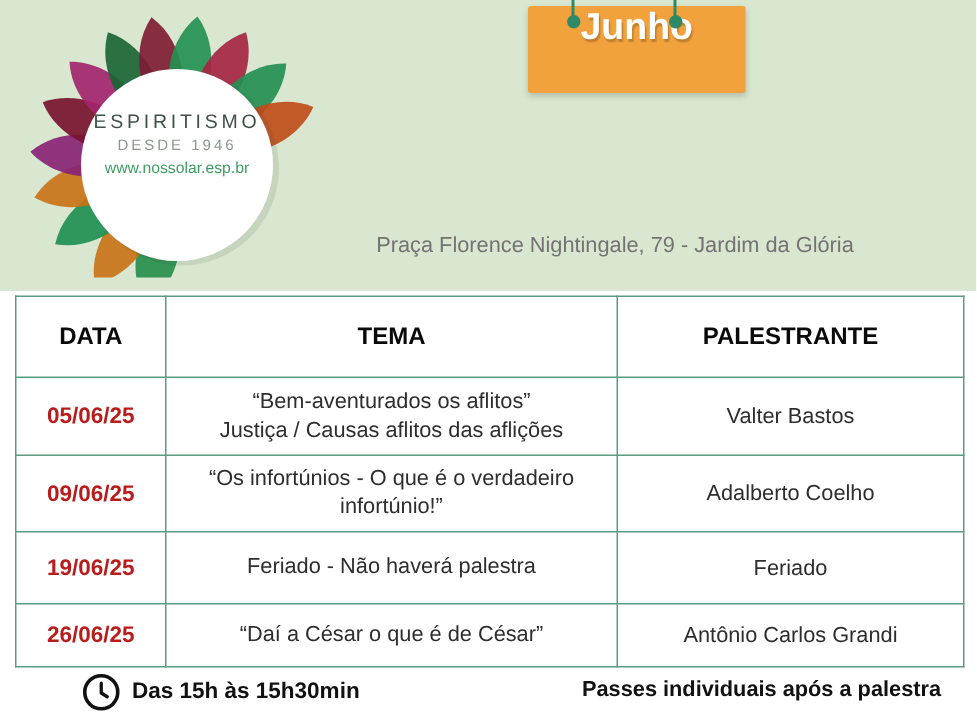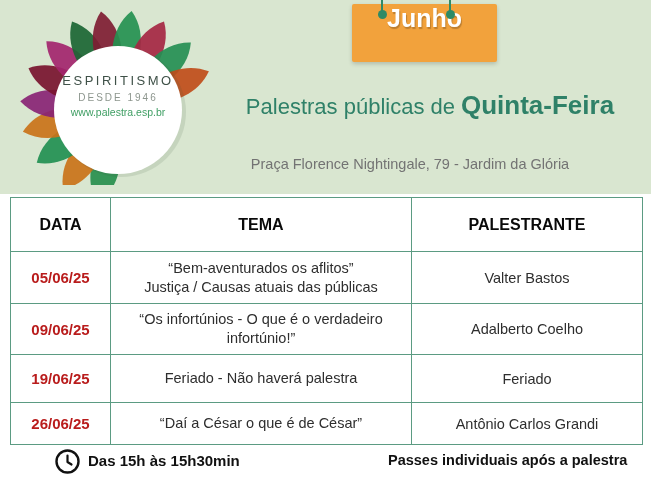--- a/index.html
+++ b/index.html
@@ -102,51 +102,50 @@
           <path d="M0,-16 C-16,-40 -21,-76 0,-98 C21,-76 16,-40 0,-16 Z" fill="#2b9e66" fill-opacity="0.92" transform="rotate(48)"></path>
           <path d="M0,-16 C-16,-40 -21,-76 0,-98 C21,-76 16,-40 0,-16 Z" fill="#e2551f" fill-opacity="0.92" transform="rotate(68)"></path>
         </g>
         <circle cx="3" cy="4" r="65" fill="rgba(60,80,60,0.12)"></circle>
         <circle cx="0" cy="2" r="64" fill="#ffffff"></circle>
       </g>
     </svg>
     <div class="logo-text">
       <div class="logo-tagline">ESPIRITISMO</div>
       <div class="logo-since">DESDE 1946</div>
-      <div class="logo-site">www.palestra.esp.br</div>
+      <div class="logo-site">www.nossolar.esp.br</div>
     </div>
   </div>
 
   <div class="banner">
     <span class="banner-label">Junho</span>
   </div>
   <div class="pin-line p1"></div>
   <div class="pin-line p2"></div>
   <div class="pin-dot p1"></div>
   <div class="pin-dot p2"></div>
 
-  <div class="title"><span>Palestras públicas de</span><span class="emph">Quinta-Feira</span></div>
   <div class="address">Praça Florence Nightingale, 79 - Jardim da Glória</div>
 
   <table class="schedule">
     <colgroup>
         <col class="c-date">
         <col class="c-theme">
         <col class="c-speaker">
       </colgroup>
     <tbody>
         <tr>
       <th>DATA</th>
       <th>TEMA</th>
       <th>PALESTRANTE</th>
     </tr>
     <tr class="r1">
       <td class="date">05/06/25</td>
       <td class="theme">“Bem-aventurados os aflitos”
-Justiça / Causas atuais das públicas</td>
+Justiça / Causas aflitos das aflições</td>
       <td class="speaker">Valter Bastos</td>
     </tr>
     <tr class="r2">
       <td class="date">09/06/25</td>
       <td class="theme">“Os infortúnios - O que é o verdadeiro
 infortúnio!”</td>
       <td class="speaker">Adalberto Coelho</td>
     </tr>
     <tr class="r3">
       <td class="date">19/06/25</td>

